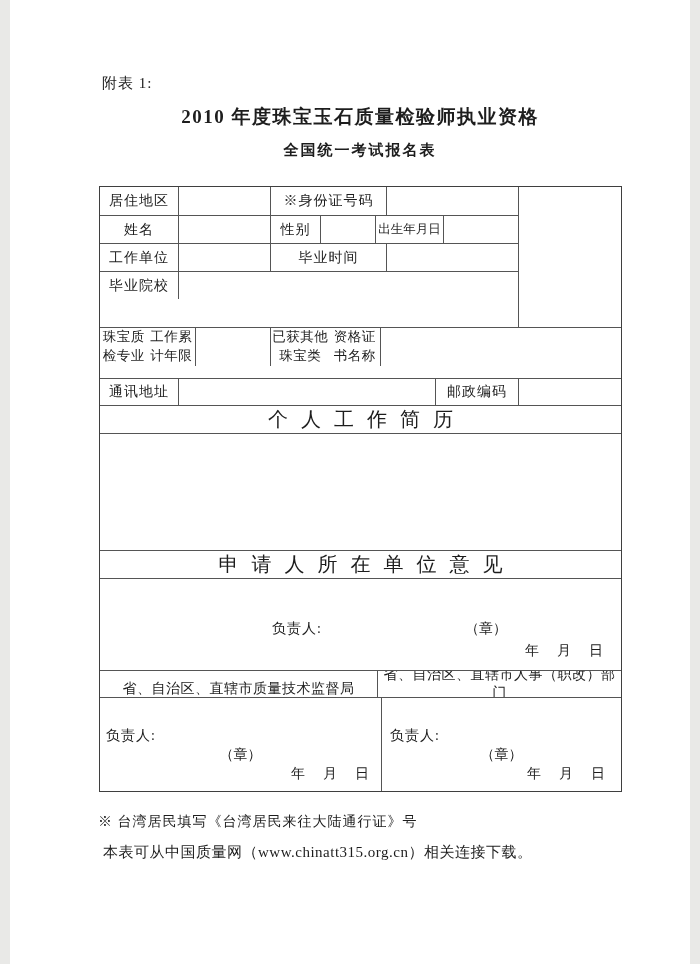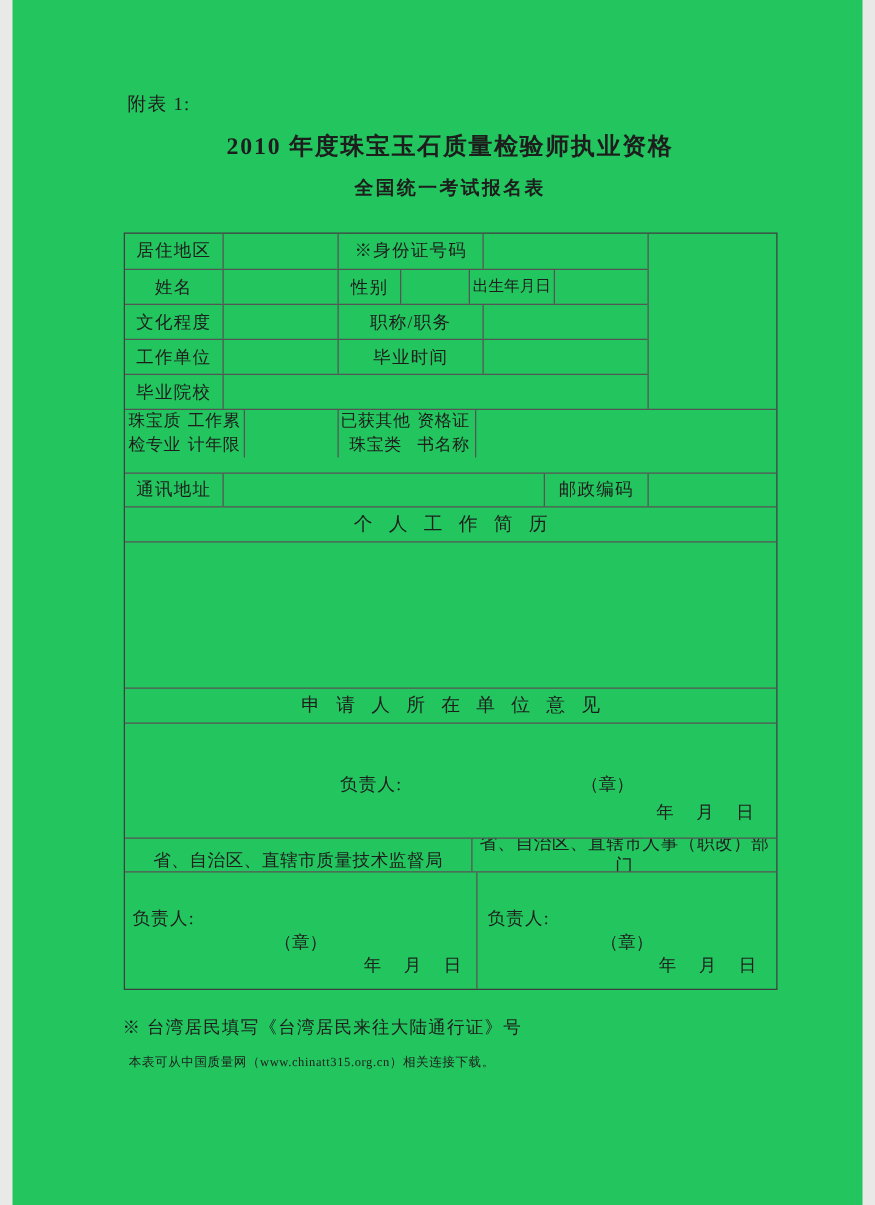--- a/index.html
+++ b/index.html
@@ -1,19 +1,19 @@
 <!DOCTYPE html>
 <html><head>
 <meta charset="utf-8">
 <style>
   * { margin:0; padding:0; box-sizing:border-box; }
   html,body { background:#e9e9e7; }
   .page {
     position:relative; width:680px; height:964px; margin:0 auto;
-    background:#22c55e;
+    background:#ffffff;
     font-family:"Liberation Serif","DejaVu Serif",serif;
     color:#1d1d1d;
     overflow:hidden;
   }
   .annex { position:absolute; left:92px; top:74px; font-size:15px; letter-spacing:1px; }
   .titles { position:absolute; left:0; top:104px; width:700px; text-align:center; }
   .title1 { font-size:19px; font-weight:bold; letter-spacing:1.5px; }
   .title2 { font-size:15px; font-weight:bold; letter-spacing:2px; margin-top:11px; }
 
   .ftable {
@@ -39,39 +39,39 @@
   .w78 { width:78px; } .w92 { width:92px; } .w50 { width:50px; }
   .w55 { width:55px; } .w68 { width:68px; font-size:12.5px; letter-spacing:0; }
   .w116 { width:116px; } .w95 { width:95px; } .w75 { width:75px; }
   .w110 { width:110px; } .w257 { width:257px; } .w83 { width:83px; }
   .w281 { width:281px;margin-top:10px; }
 
   .r6 { height:39px; }
   .r7 { height:28px; }
   .r8 { height:27px;margin-top:12px; }
   .sec-header { height:28px; display:flex; align-items:center; justify-content:center;
-                font-size:15px; letter-spacing:13px; padding-left:13px; }
+                font-size:20px; letter-spacing:13px; padding-left:13px; }
   .big-box { height:117px; }
   .opinion-box { height:92px; display:flex; flex-direction:column; justify-content:flex-end; padding-bottom:8px; }
   .sig-line { position:relative; height:22px; line-height:22px; }
   .sig-name { position:absolute; left:172px; letter-spacing:1px; }
   .sig-seal { position:absolute; left:365px; }
   .date-line { height:22px; line-height:22px; text-align:right; padding-right:16px; letter-spacing:2px; }
 
   .r13 { height:27px; }
   .hdr-cell { font-size:14px; letter-spacing:0.5px; }
   .r14 { height:94px; }
   .sign-box { display:flex; flex-direction:column; justify-content:flex-end; padding-bottom:8px; }
   .sign-box .l1 { height:19px; line-height:19px; text-align:left; padding-left:6px; letter-spacing:1px; }
   .sign-box .l2 { height:19px; line-height:19px; text-align:center; }
   .sign-box .l3 { height:19px; line-height:19px; text-align:right; letter-spacing:2px; }
   .pr10 { padding-right:10px; } .pr14 { padding-right:14px; } .pl8 { padding-left:8px !important; }
 
   .footnote1 { position:absolute; left:88px; top:813px; font-size:14px; letter-spacing:1px; }
-  .footnote2 { position:absolute; left:93px; top:843px; font-size:10px; letter-spacing:0.5px; }
+  .footnote2 { position:absolute; left:93px; top:843px; font-size:15px; letter-spacing:0.5px; }
 </style>
 </head>
 <body>
 
 <div class="page">
 
   <div class="annex">附表 1:</div>
   <div class="titles">
     <div class="title1">2010 年度珠宝玉石质量检验师执业资格</div>
     <div class="title2">全国统一考试报名表</div>
@@ -86,26 +86,20 @@
           <div class="cell w92"></div>
           <div class="cell lbl w116">※身份证号码</div>
           <div class="cell grow"></div>
         </div>
         <div class="tr">
           <div class="cell lbl w78">姓名</div>
           <div class="cell w92"></div>
           <div class="cell lbl w50">性别</div>
           <div class="cell w55"></div>
           <div class="cell w68">出生年月日</div>
-          <div class="cell grow"></div>
-        </div>
-        <div class="tr">
-          <div class="cell lbl w78">文化程度</div>
-          <div class="cell w92"></div>
-          <div class="cell lbl w116">职称/职务</div>
           <div class="cell grow"></div>
         </div>
         <div class="tr">
           <div class="cell lbl w78">工作单位</div>
           <div class="cell w92"></div>
           <div class="cell lbl w116">毕业时间</div>
           <div class="cell grow"></div>
         </div>
         <div class="tr">
           <div class="cell lbl w78">毕业院校</div>

